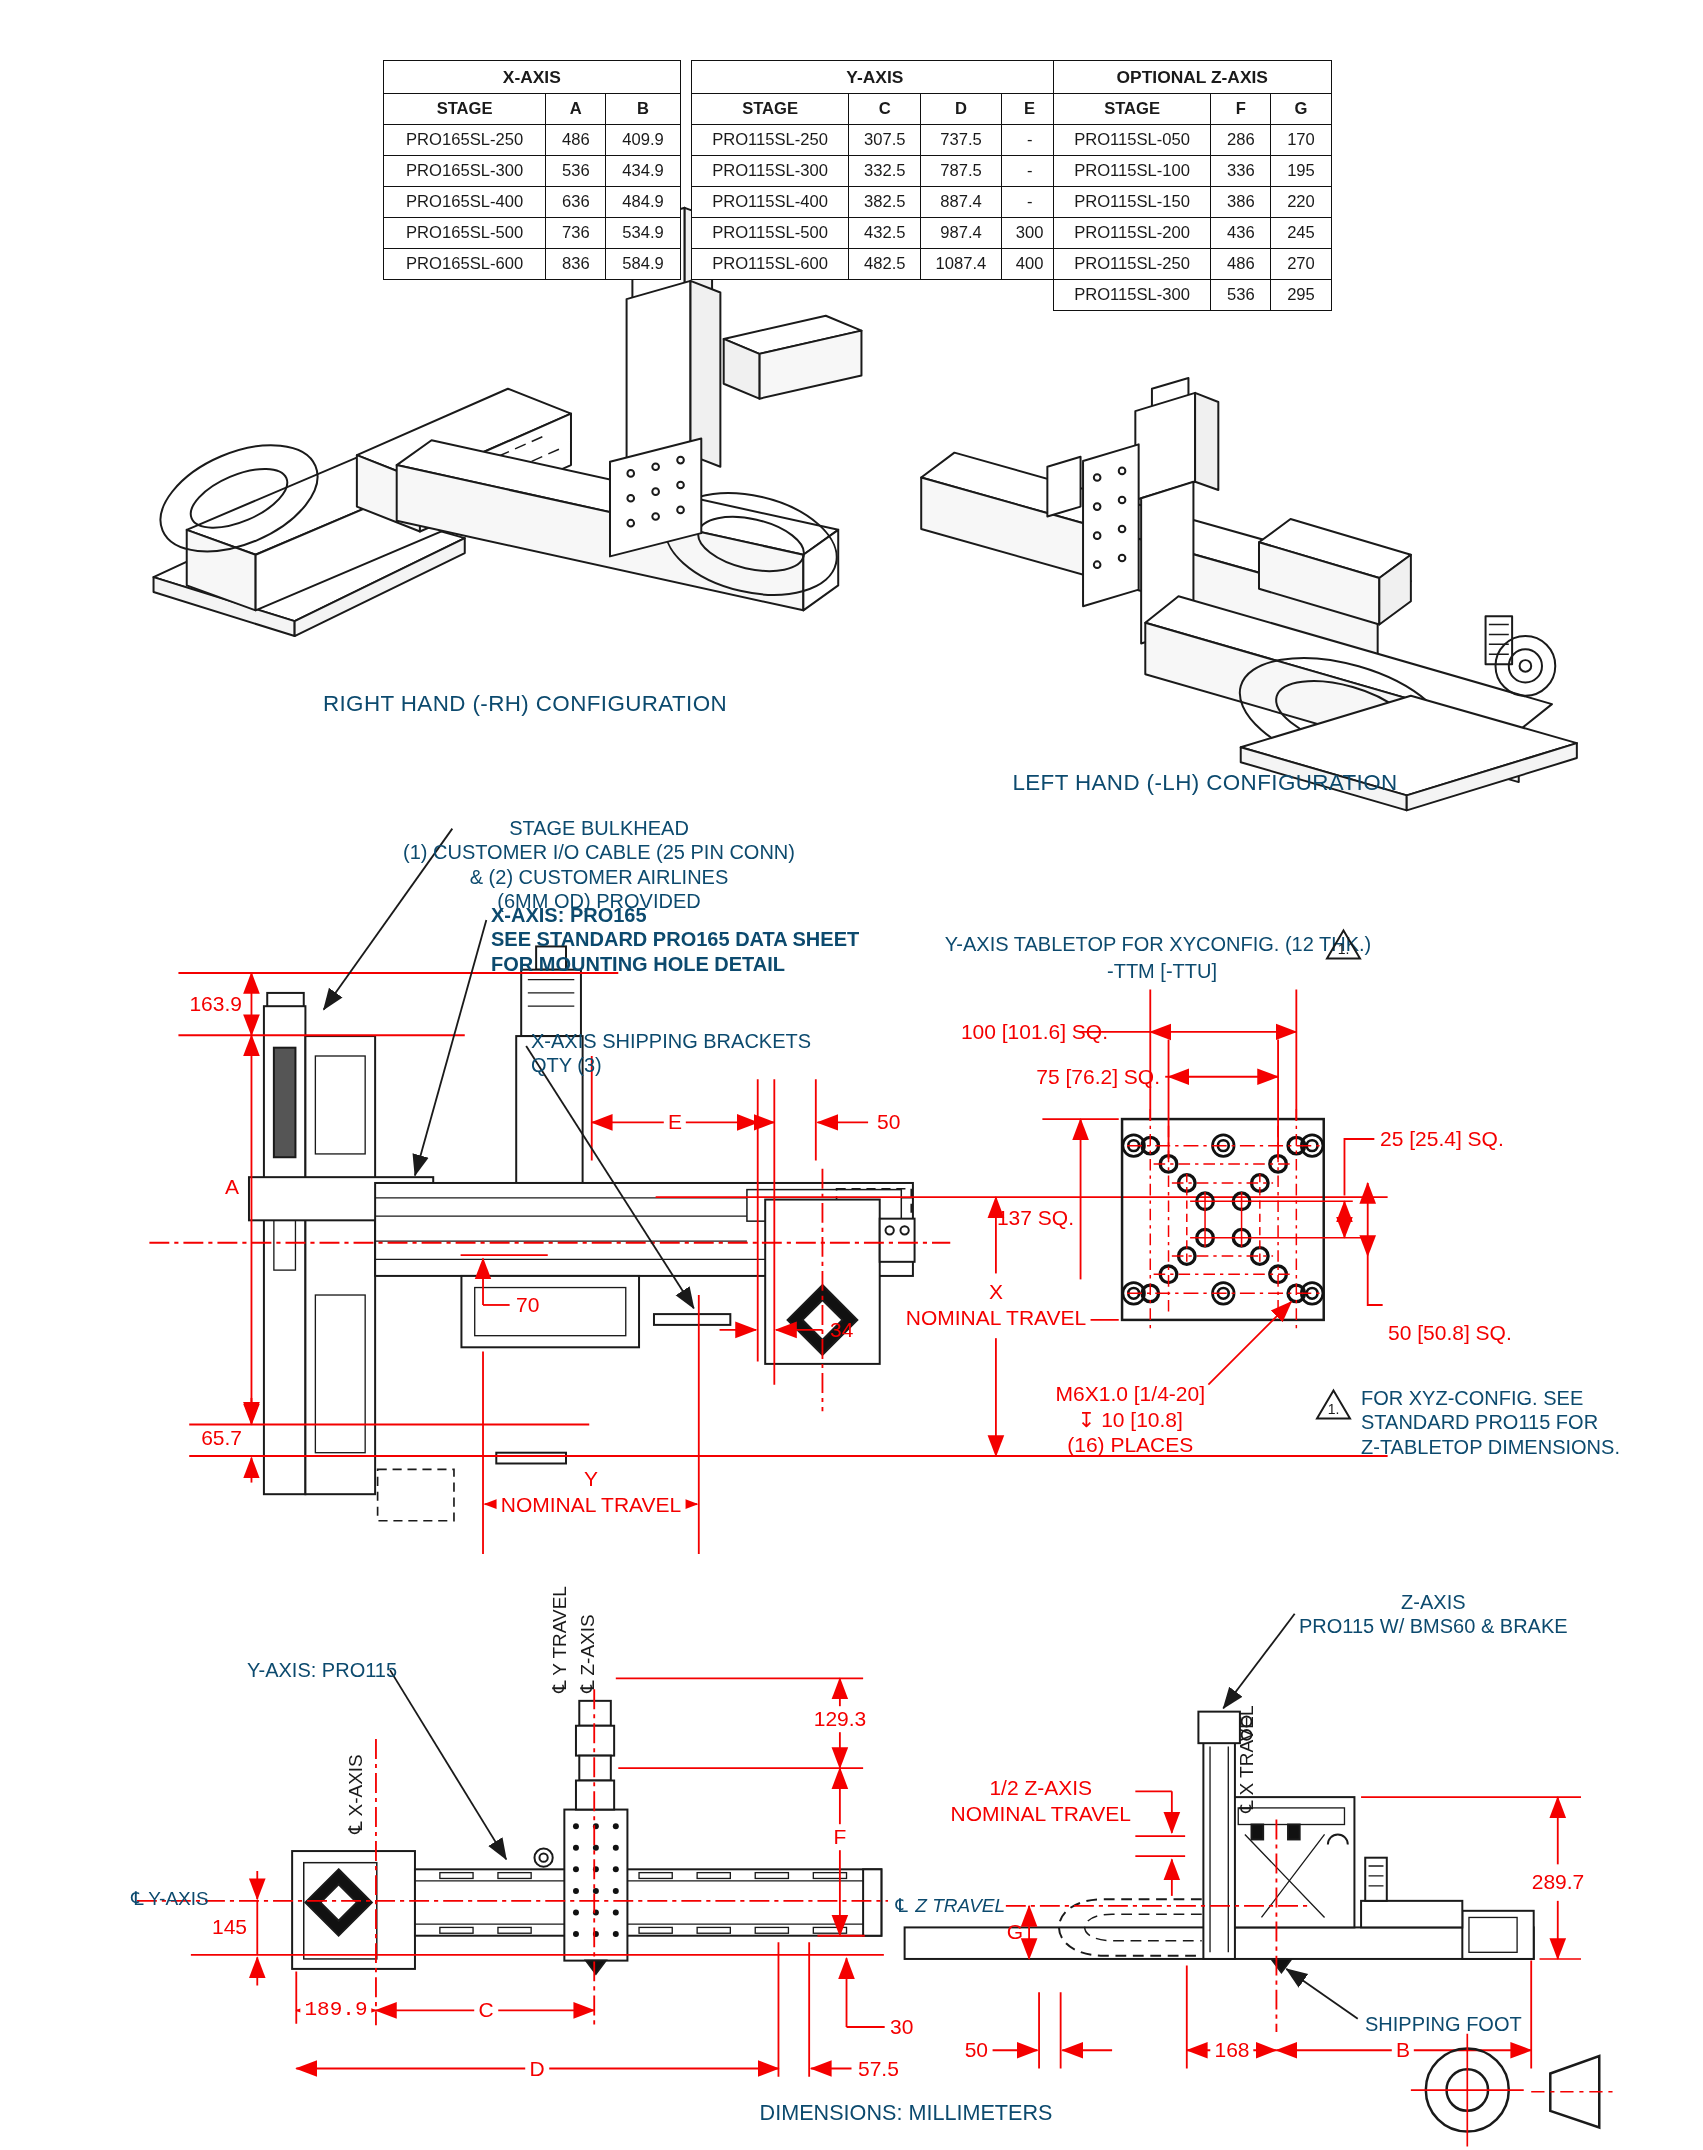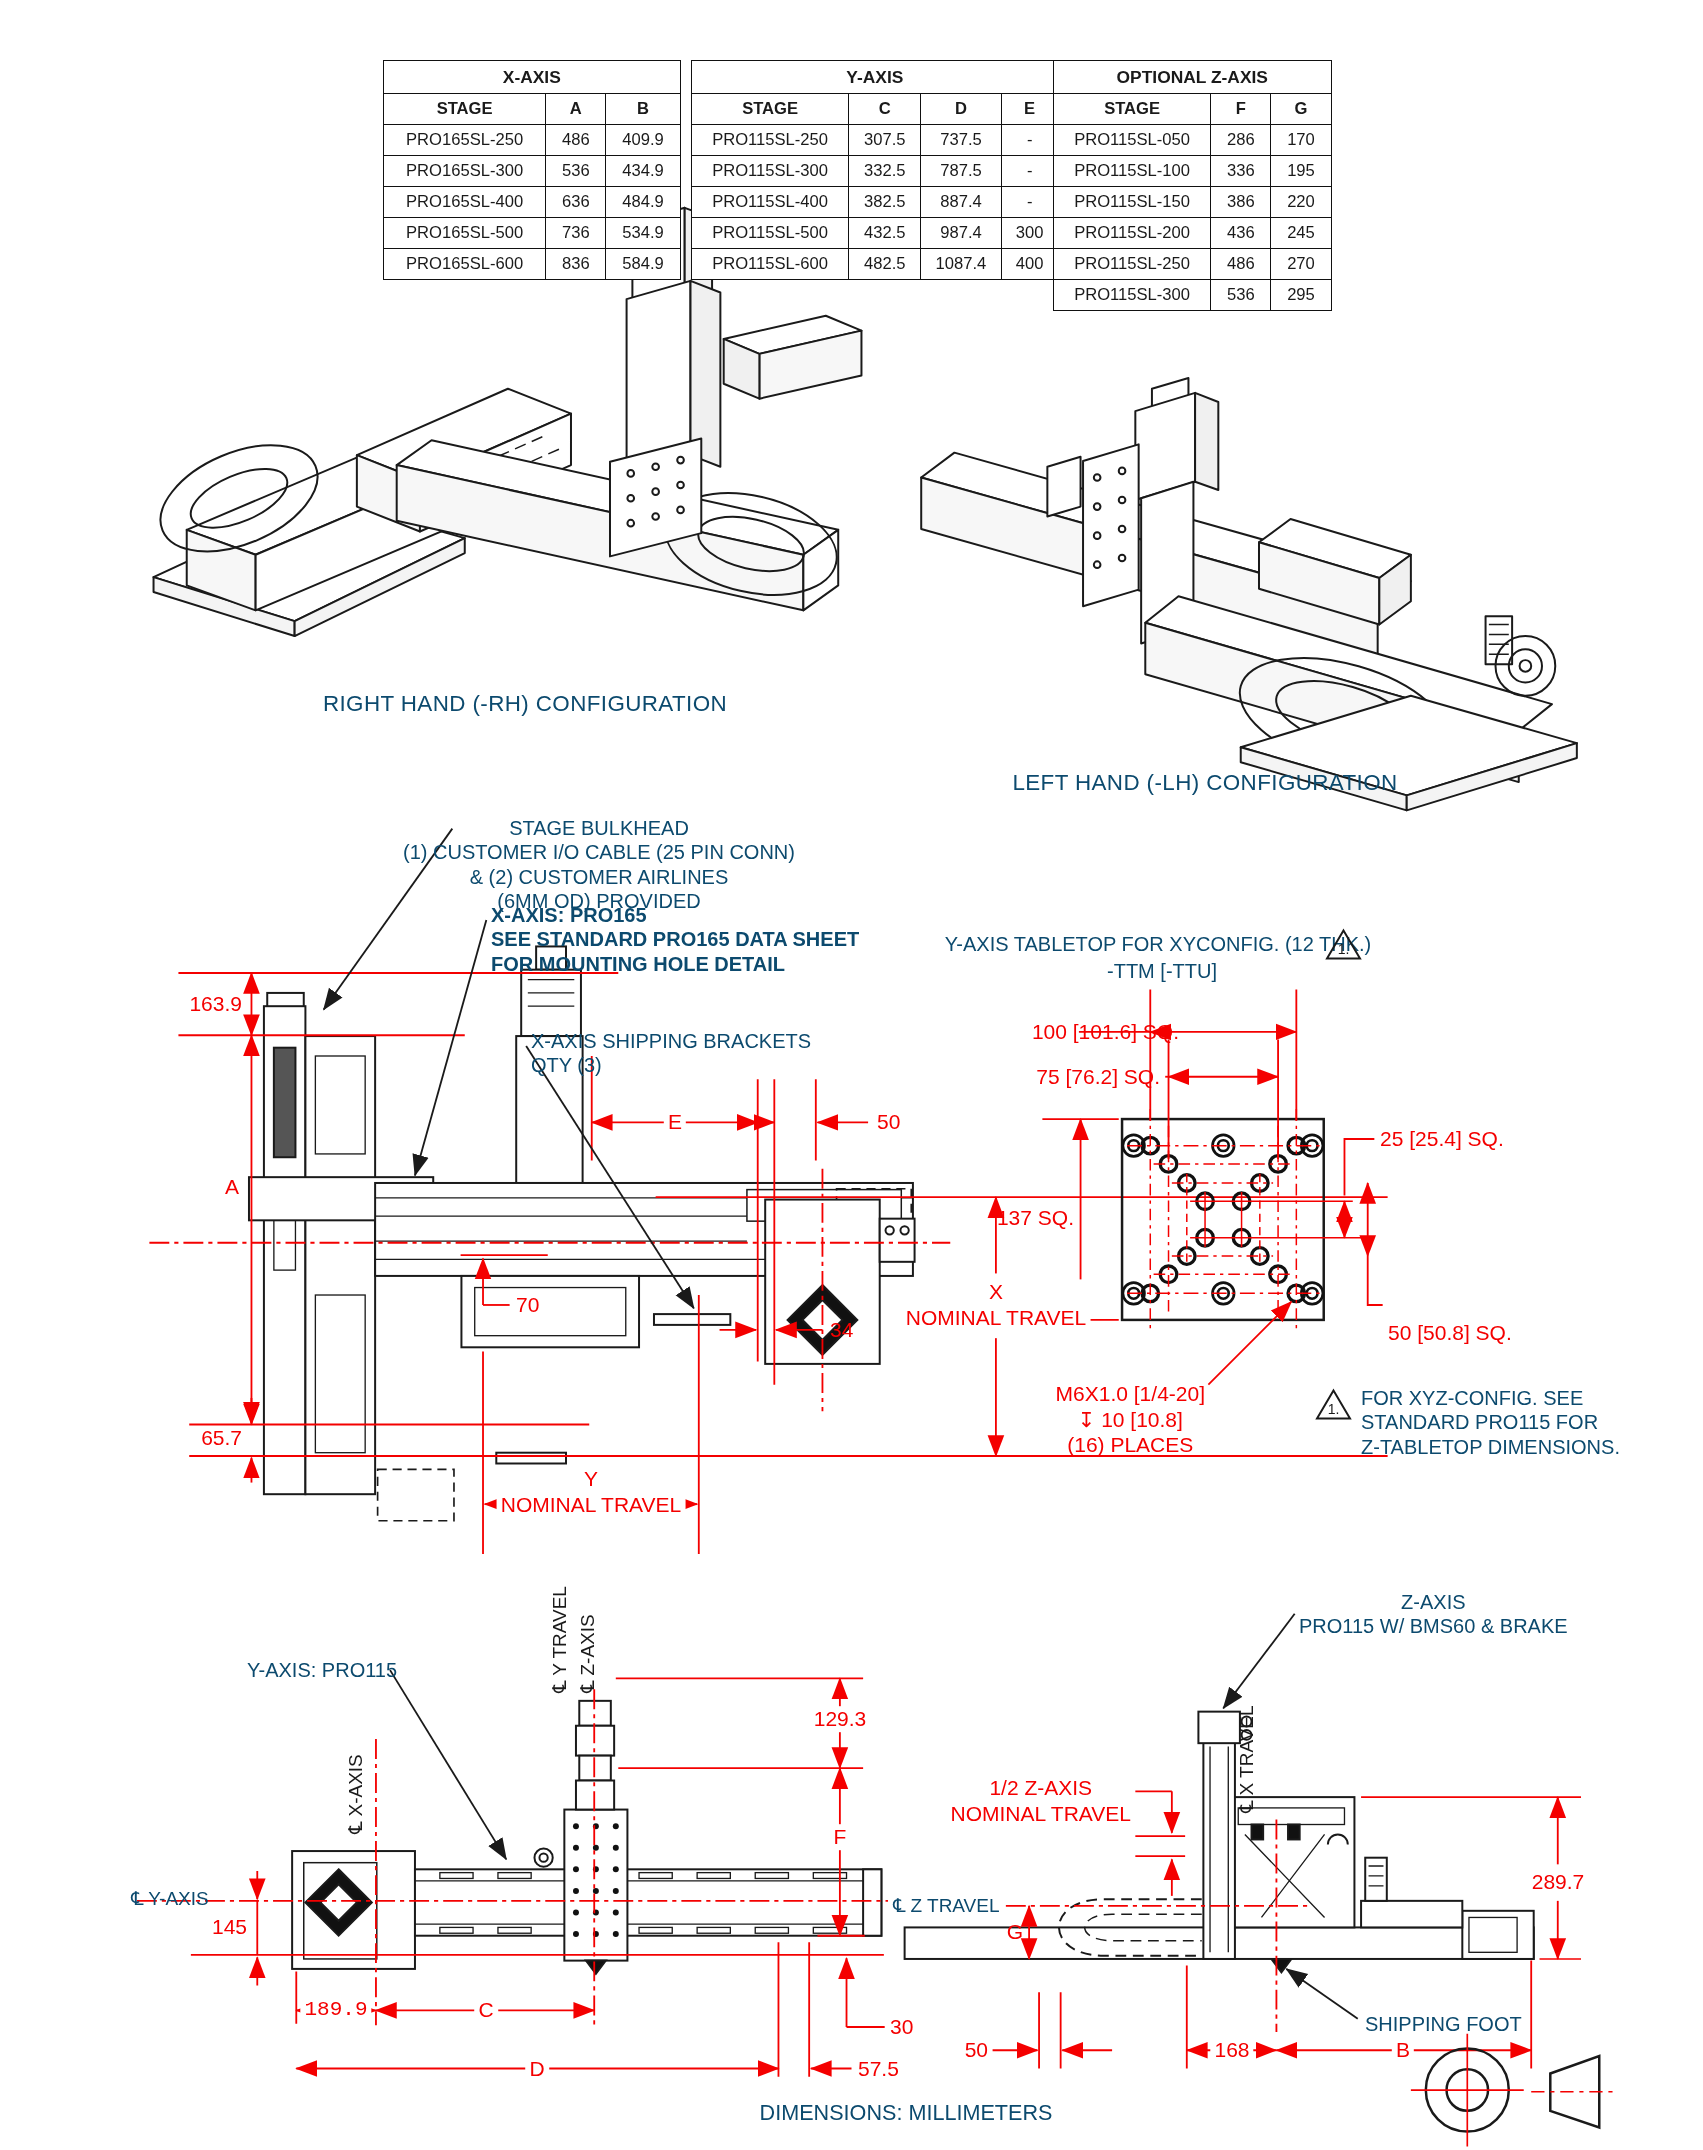--- a/index.html
+++ b/index.html
@@ -567,21 +567,21 @@
 <div class="lbl red lft" style="left:516px;top:1305px;">70</div>
 <div class="lbl red ctr bg" style="left:591px;top:1492px;">Y
 NOMINAL TRAVEL</div>
 
 <div class="lbl blk ctr" style="left:1158px;top:944px;">Y-AXIS TABLETOP FOR XYCONFIG. (12 THK.)</div>
 <svg class="flag" style="left:1325px;top:928px;" width="37" height="33" viewBox="0 0 44 40">
   <polygon points="22,3 42,37 2,37" fill="none" stroke="#1a1a1a" stroke-width="2.4"></polygon>
   <text x="22" y="32" text-anchor="middle" font-size="17" fill="#1a1a1a" font-family="Liberation Sans, DejaVu Sans, sans-serif">1.</text>
 </svg>
 <div class="lbl blk ctr" style="left:1162px;top:971px;">-TTM [-TTU]</div>
-<div class="lbl red rgt" style="left:1179px;top:1032px;">100 [101.6] SQ.</div>
+<div class="lbl red rgt" style="left:1108px;top:1032px;">100 [101.6] SQ.</div>
 <div class="lbl red rgt" style="left:1160px;top:1077px;">75 [76.2] SQ.</div>
 <div class="lbl red lft" style="left:1380px;top:1139px;">25 [25.4] SQ.</div>
 <div class="lbl red rgt" style="left:1074px;top:1218px;">137 SQ.</div>
 <div class="lbl red lft" style="left:1388px;top:1305px;margin-top:28px;">50 [50.8] SQ.</div>
 <div class="lbl red" style="left:1205px;top:1381px;transform:translate(-100%,0);text-align:center;">M6X1.0 [1/4-20]
 ↧ 10 [10.8]
 (16) PLACES</div>
 <svg class="flag" style="left:1315px;top:1388px;" width="37" height="33" viewBox="0 0 44 40">
   <polygon points="22,3 42,37 2,37" fill="none" stroke="#1a1a1a" stroke-width="2.4"></polygon>
   <text x="22" y="32" text-anchor="middle" font-size="17" fill="#1a1a1a" font-family="Liberation Sans, DejaVu Sans, sans-serif">1.</text>
@@ -602,21 +602,21 @@
 <div class="lbl red lft" style="left:858px;top:2069px;">57.5</div>
 <div class="lbl red lft" style="left:890px;top:2027px;">30</div>
 <div class="lbl red ctr bg" style="left:840px;top:1719px;">129.3</div>
 <div class="lbl red ctr bg" style="left:840px;top:1837px;">F</div>
 
 <div class="lbl blk lft" style="left:1299px;top:1614px;text-align:center;">Z-AXIS
 PRO115 W/ BMS60 &amp; BRAKE</div>
 <div class="vlabel" style="left:1258px;top:1790px;">℄ X TRAVEL</div>
 <div class="lbl red" style="left:1131px;top:1775px;transform:translate(-100%,0);text-align:center;">1/2 Z-AXIS
 NOMINAL TRAVEL</div>
-<div class="lbl blk lft" style="left:893px;top:1906px;font-size:19px;">℄ Z TRAVEL</div>
+<div class="lbl blk lft" style="left:893px;top:1906px;font-size:19px;font-style:italic;">℄ Z TRAVEL</div>
 <div class="lbl red rgt" style="left:1023px;top:1932px;">G</div>
 <div class="lbl red ctr bg" style="left:1558px;top:1882px;">289.7</div>
 <div class="lbl blk lft" style="left:1365px;top:2024px;">SHIPPING FOOT</div>
 <div class="lbl red rgt" style="left:988px;top:2050px;">50</div>
 <div class="lbl red ctr bg" style="left:1232px;top:2050px;">168</div>
 <div class="lbl red ctr bg" style="left:1403px;top:2050px;">B</div>
 
 <div class="lbl blk ctr" style="left:906px;top:2113px;font-size:21.6px;">DIMENSIONS:  MILLIMETERS</div>
 
 </div>

